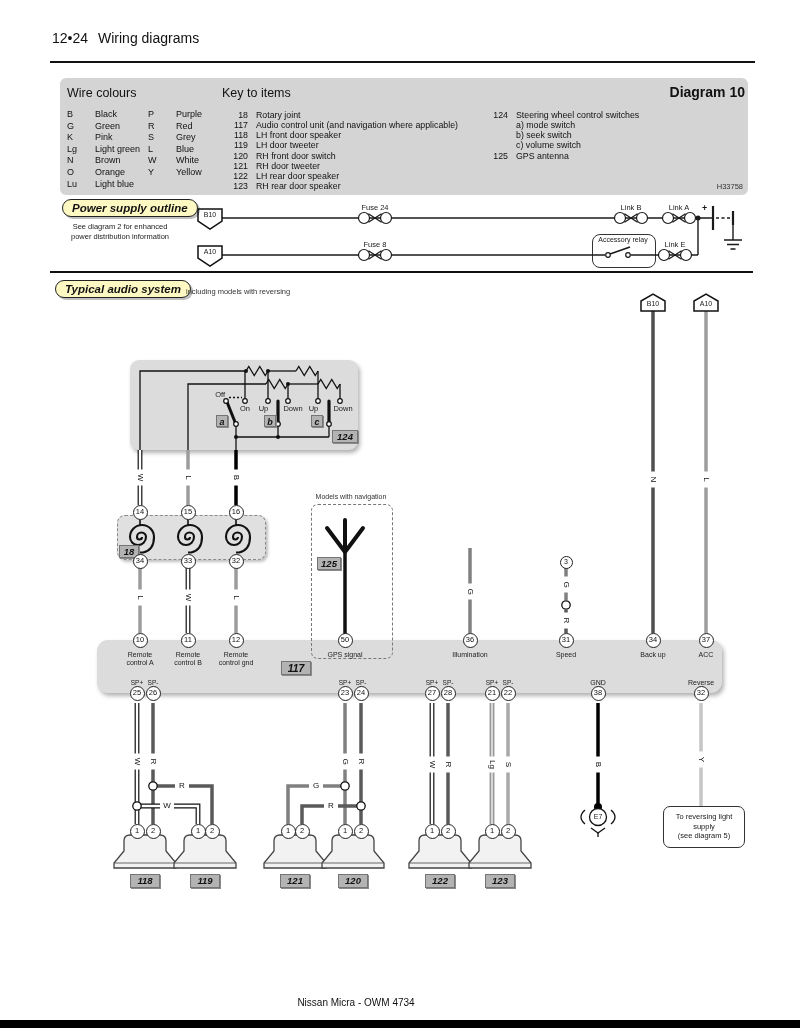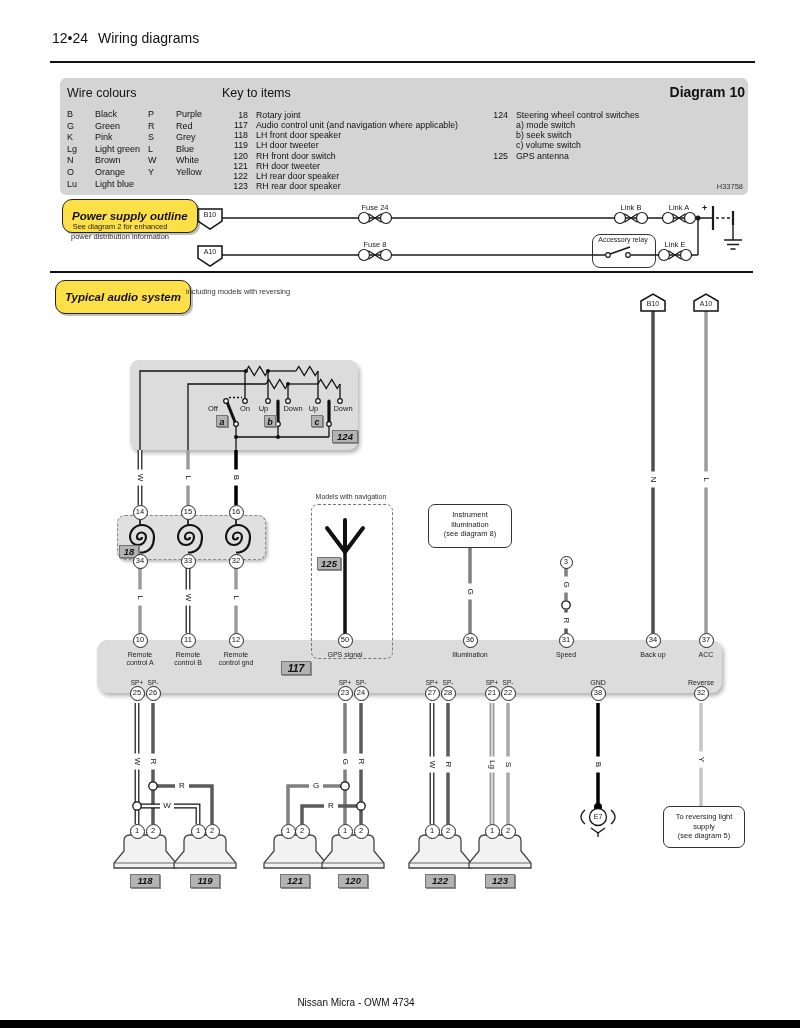--- a/index.html
+++ b/index.html
@@ -2,21 +2,21 @@
 <html><head>
 <meta charset="utf-8">
 <style>
   html,body{margin:0;padding:0;background:#fff}
   .page{position:relative;width:800px;height:1028px;background:#fff;font-family:"Liberation Sans",sans-serif;color:#1a1a1a;overflow:hidden}
   .abs{position:absolute}
   .panel{position:absolute;background:#d4d4d4;border-radius:6px}
   .graybox{position:absolute;background:#dcdcdc;border-radius:9px;box-shadow:2px 3px 4px rgba(0,0,0,0.3)}
   .dashbox{position:absolute;border:1.2px dashed #777;border-radius:7px}
   .whitebox{position:absolute;border:1.1px solid #333;border-radius:7px;background:#fff;font-size:7.5px;text-align:center;line-height:1.28;box-sizing:border-box;color:#222}
-  .lblbox{position:absolute;border:1.6px solid #222;border-radius:10px;background:#fde047;box-shadow:2px 2px 0 rgba(0,0,0,0.25);font-weight:bold;font-style:italic;font-size:11.5px;padding:10px 9px;color:#111}
+  .lblbox{position:absolute;border:1.6px solid #222;border-radius:10px;background:#fef9c3;box-shadow:2px 2px 0 rgba(0,0,0,0.25);font-weight:bold;font-style:italic;font-size:11.5px;padding:2px 9px;color:#111}
   .pin{position:absolute;width:15px;height:15px;border-radius:50%;background:#fff;border:1.1px solid #222;font-size:7.5px;line-height:12.5px;text-align:center;box-sizing:border-box;color:#111}
   .pin.sm{width:13px;height:13px;font-size:7px;line-height:10.5px}
   .wl{position:absolute;width:16px;height:13px;background:#fff;font-size:8px;line-height:13px;text-align:center;transform:rotate(90deg);color:#111}
   .wlh{position:absolute;width:14px;height:12px;background:#fff;font-size:8px;line-height:12px;text-align:center;color:#111}
   .badge{position:absolute;background:#b3b3b3;border:1px solid #757575;box-shadow:1px 1px 0 #8a8a8a;color:#111;font-style:italic;font-weight:bold;font-size:9.5px;text-align:center;box-sizing:border-box;line-height:12px}
   .portlbl{position:absolute;font-size:7px;line-height:1.2;text-align:center;color:#222}
   .hd{position:absolute;font-size:12.5px;color:#111}
   .row9{display:flex;height:11.6px;font-size:9px;color:#111}
   .ki-row{display:flex;height:10.15px;font-size:8.8px;color:#111}
   .ki-num{width:26px;text-align:right;padding-right:8px;flex:0 0 auto}
@@ -335,21 +335,21 @@
   <span class="abs ctr" style="left:651px;top:240px;width:48px;font-size:7.5px">Link E</span>
   <span class="abs ctr" style="left:592px;top:236px;width:62px;font-size:7px">Accessory relay</span>
   <span class="abs" style="left:702px;top:203px;font-size:9px;font-weight:bold">+</span>
   <div class="rule" style="left:50px;top:271px;width:703px;height:1.6px"></div>
 
   <span class="lblbox" style="left:55px;top:280px">Typical audio system</span>
   <span class="abs" style="left:186px;top:287px;font-size:7.5px;color:#333">including models with reversing</span>
   <span class="abs ctr" style="left:641px;top:300px;width:24px;font-size:7px">B10</span>
   <span class="abs ctr" style="left:694px;top:300px;width:24px;font-size:7px">A10</span>
 
-  <span class="abs" style="left:208px;top:404px;width:17px;font-size:7.5px;">Off</span>
+  <span class="abs" style="left:208px;top:390px;width:17px;font-size:7.5px;text-align:right">Off</span>
   <span class="abs" style="left:240px;top:404px;width:14px;font-size:7.5px">On</span>
   <span class="abs ctr" style="left:256px;top:404px;width:15px;font-size:7.5px">Up</span>
   <span class="abs ctr" style="left:281px;top:404px;width:24px;font-size:7.5px">Down</span>
   <span class="abs ctr" style="left:306px;top:404px;width:15px;font-size:7.5px">Up</span>
   <span class="abs ctr" style="left:331px;top:404px;width:24px;font-size:7.5px">Down</span>
   <span class="badge" style="left:216px;top:415px;width:12px;height:12px;font-size:9px">a</span>
   <span class="badge" style="left:264px;top:415px;width:12px;height:12px;font-size:9px">b</span>
   <span class="badge" style="left:311px;top:415px;width:12px;height:12px;font-size:9px">c</span>
   <span class="badge" style="left:332px;top:430px;width:26px;height:13px">124</span>
 
@@ -377,25 +377,20 @@
 
   <span class="wlh" style="left:160px;top:800px">W</span>
   <span class="wlh" style="left:175px;top:780px">R</span>
   <span class="wlh" style="left:309px;top:780px">G</span>
   <span class="wlh" style="left:324px;top:800px">R</span>
 
   <span class="badge" style="left:119px;top:545px;width:20px;height:13px">18</span>
 
   <span class="abs ctr" style="left:295px;top:493px;width:112px;font-size:7px;color:#333">Models with navigation</span>
   <span class="badge" style="left:317px;top:557px;width:24px;height:13px">125</span>
-  <div class="whitebox" style="left:428px;top:504px;width:84px;height:44px;padding-top:5px">
-    <div>Instrument</div>
-    <div>illumination</div>
-    <div>(see diagram 8)</div>
-  </div>
 
   <div class="portlbl" style="left:118px;top:651px;width:44px">Remote control A</div>
   <div class="portlbl" style="left:166px;top:651px;width:44px">Remote control B</div>
   <div class="portlbl" style="left:214px;top:651px;width:44px">Remote control gnd</div>
   <div class="portlbl" style="left:313px;top:651px;width:64px">GPS signal</div>
   <div class="portlbl" style="left:438px;top:651px;width:64px">Illumination</div>
   <div class="portlbl" style="left:542px;top:651px;width:48px">Speed</div>
   <div class="portlbl" style="left:629px;top:651px;width:48px">Back up</div>
   <div class="portlbl" style="left:682px;top:651px;width:48px">ACC</div>
   <span class="badge" style="left:281px;top:661px;width:30px;height:14px;font-size:10.5px;line-height:13px">117</span>

